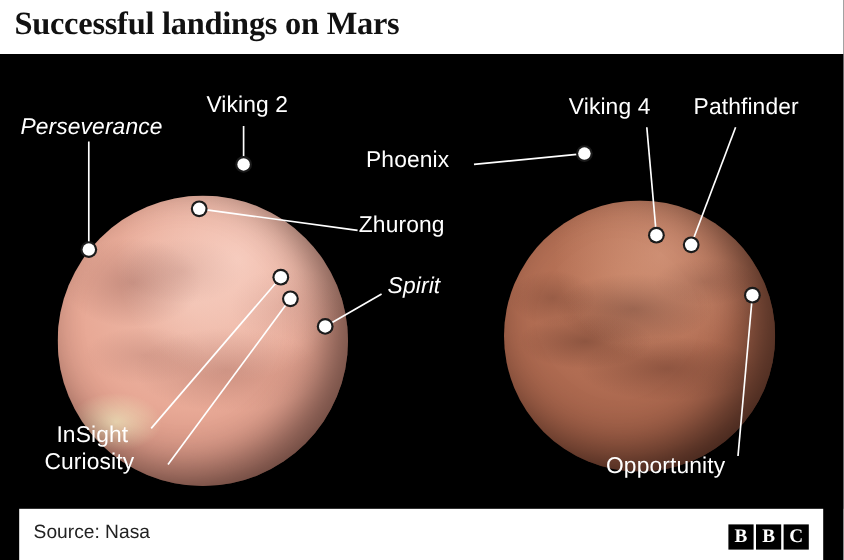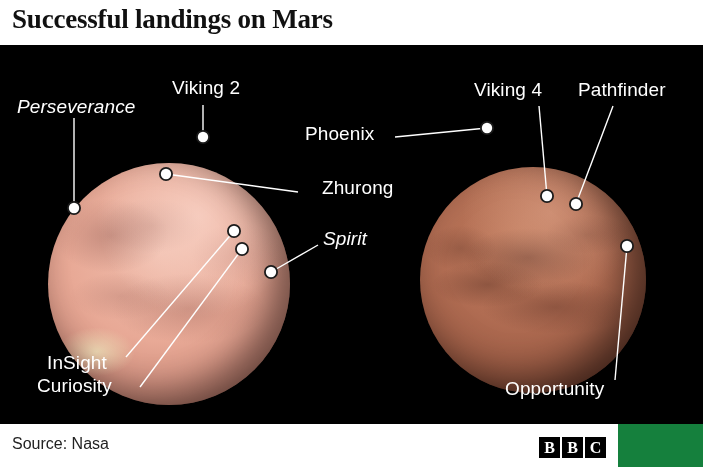--- a/index.html
+++ b/index.html
@@ -4,21 +4,21 @@
 <style>
   html, body {
     margin: 0;
     padding: 0;
     background: #ffffff;
   }
   #infographic {
     position: relative;
     width: 703px;
     height: 467px;
-    background: #15803d;
+    background: #000000;
     overflow: hidden;
     font-family: "Liberation Sans", sans-serif;
   }
 
   
   #header {
     position: absolute;
     left: 0; top: 0;
     width: 703px; height: 45px;
     background: #ffffff;
@@ -107,22 +107,22 @@
     font-family: "Liberation Sans", sans-serif;
     font-size: 19px;
     font-weight: 400;
     white-space: nowrap;
     letter-spacing: 0.1px;
   }
 
   
   #footer {
     position: absolute;
-    left: 0; top: 424px;
-    width: 618px; height: 43px;
+    left: 16px; top: 424px;
+    width: 670px; height: 43px;
     background: #ffffff;
   }
   #source-text {
     position: absolute;
     left: 12px;
     top: 11px;
     font-family: "Liberation Sans", sans-serif;
     font-size: 16px;
     color: #222222;
     white-space: nowrap;
@@ -196,21 +196,21 @@
           <circle cx="576" cy="159" r="7" class="site-dot-outer"></circle>
           <circle cx="576" cy="159" r="5.2" class="site-dot"></circle>
           <circle cx="627" cy="201" r="7" class="site-dot-outer"></circle>
           <circle cx="627" cy="201" r="5.2" class="site-dot"></circle>
         </g>
     </svg>
 
     <div id="labels-layer">
         <div class="site-label" style="left: 17px; top: 51px; font-style: italic;">Perseverance</div>
         <div class="site-label" style="left: 172px; top: 32px;">Viking 2</div>
-        <div class="site-label" style="left: 322px; top: 132px; text-align: center;">Zhurong</div>
+        <div class="site-label" style="left: 299px; top: 132px; text-align: center;">Zhurong</div>
         <div class="site-label" style="left: 323px; top: 183px; font-style: italic;">Spirit</div>
         <div class="site-label" style="left: 47px; top: 307px;">InSight</div>
         <div class="site-label" style="left: 37px; top: 330px;">Curiosity</div>
         <div class="site-label" style="left: 305px; top: 78px;">Phoenix</div>
         <div class="site-label" style="left: 474px; top: 34px;">Viking 4</div>
         <div class="site-label" style="left: 578px; top: 34px;">Pathfinder</div>
         <div class="site-label" style="left: 505px; top: 333px;">Opportunity</div>
       </div>
 
   </div>

